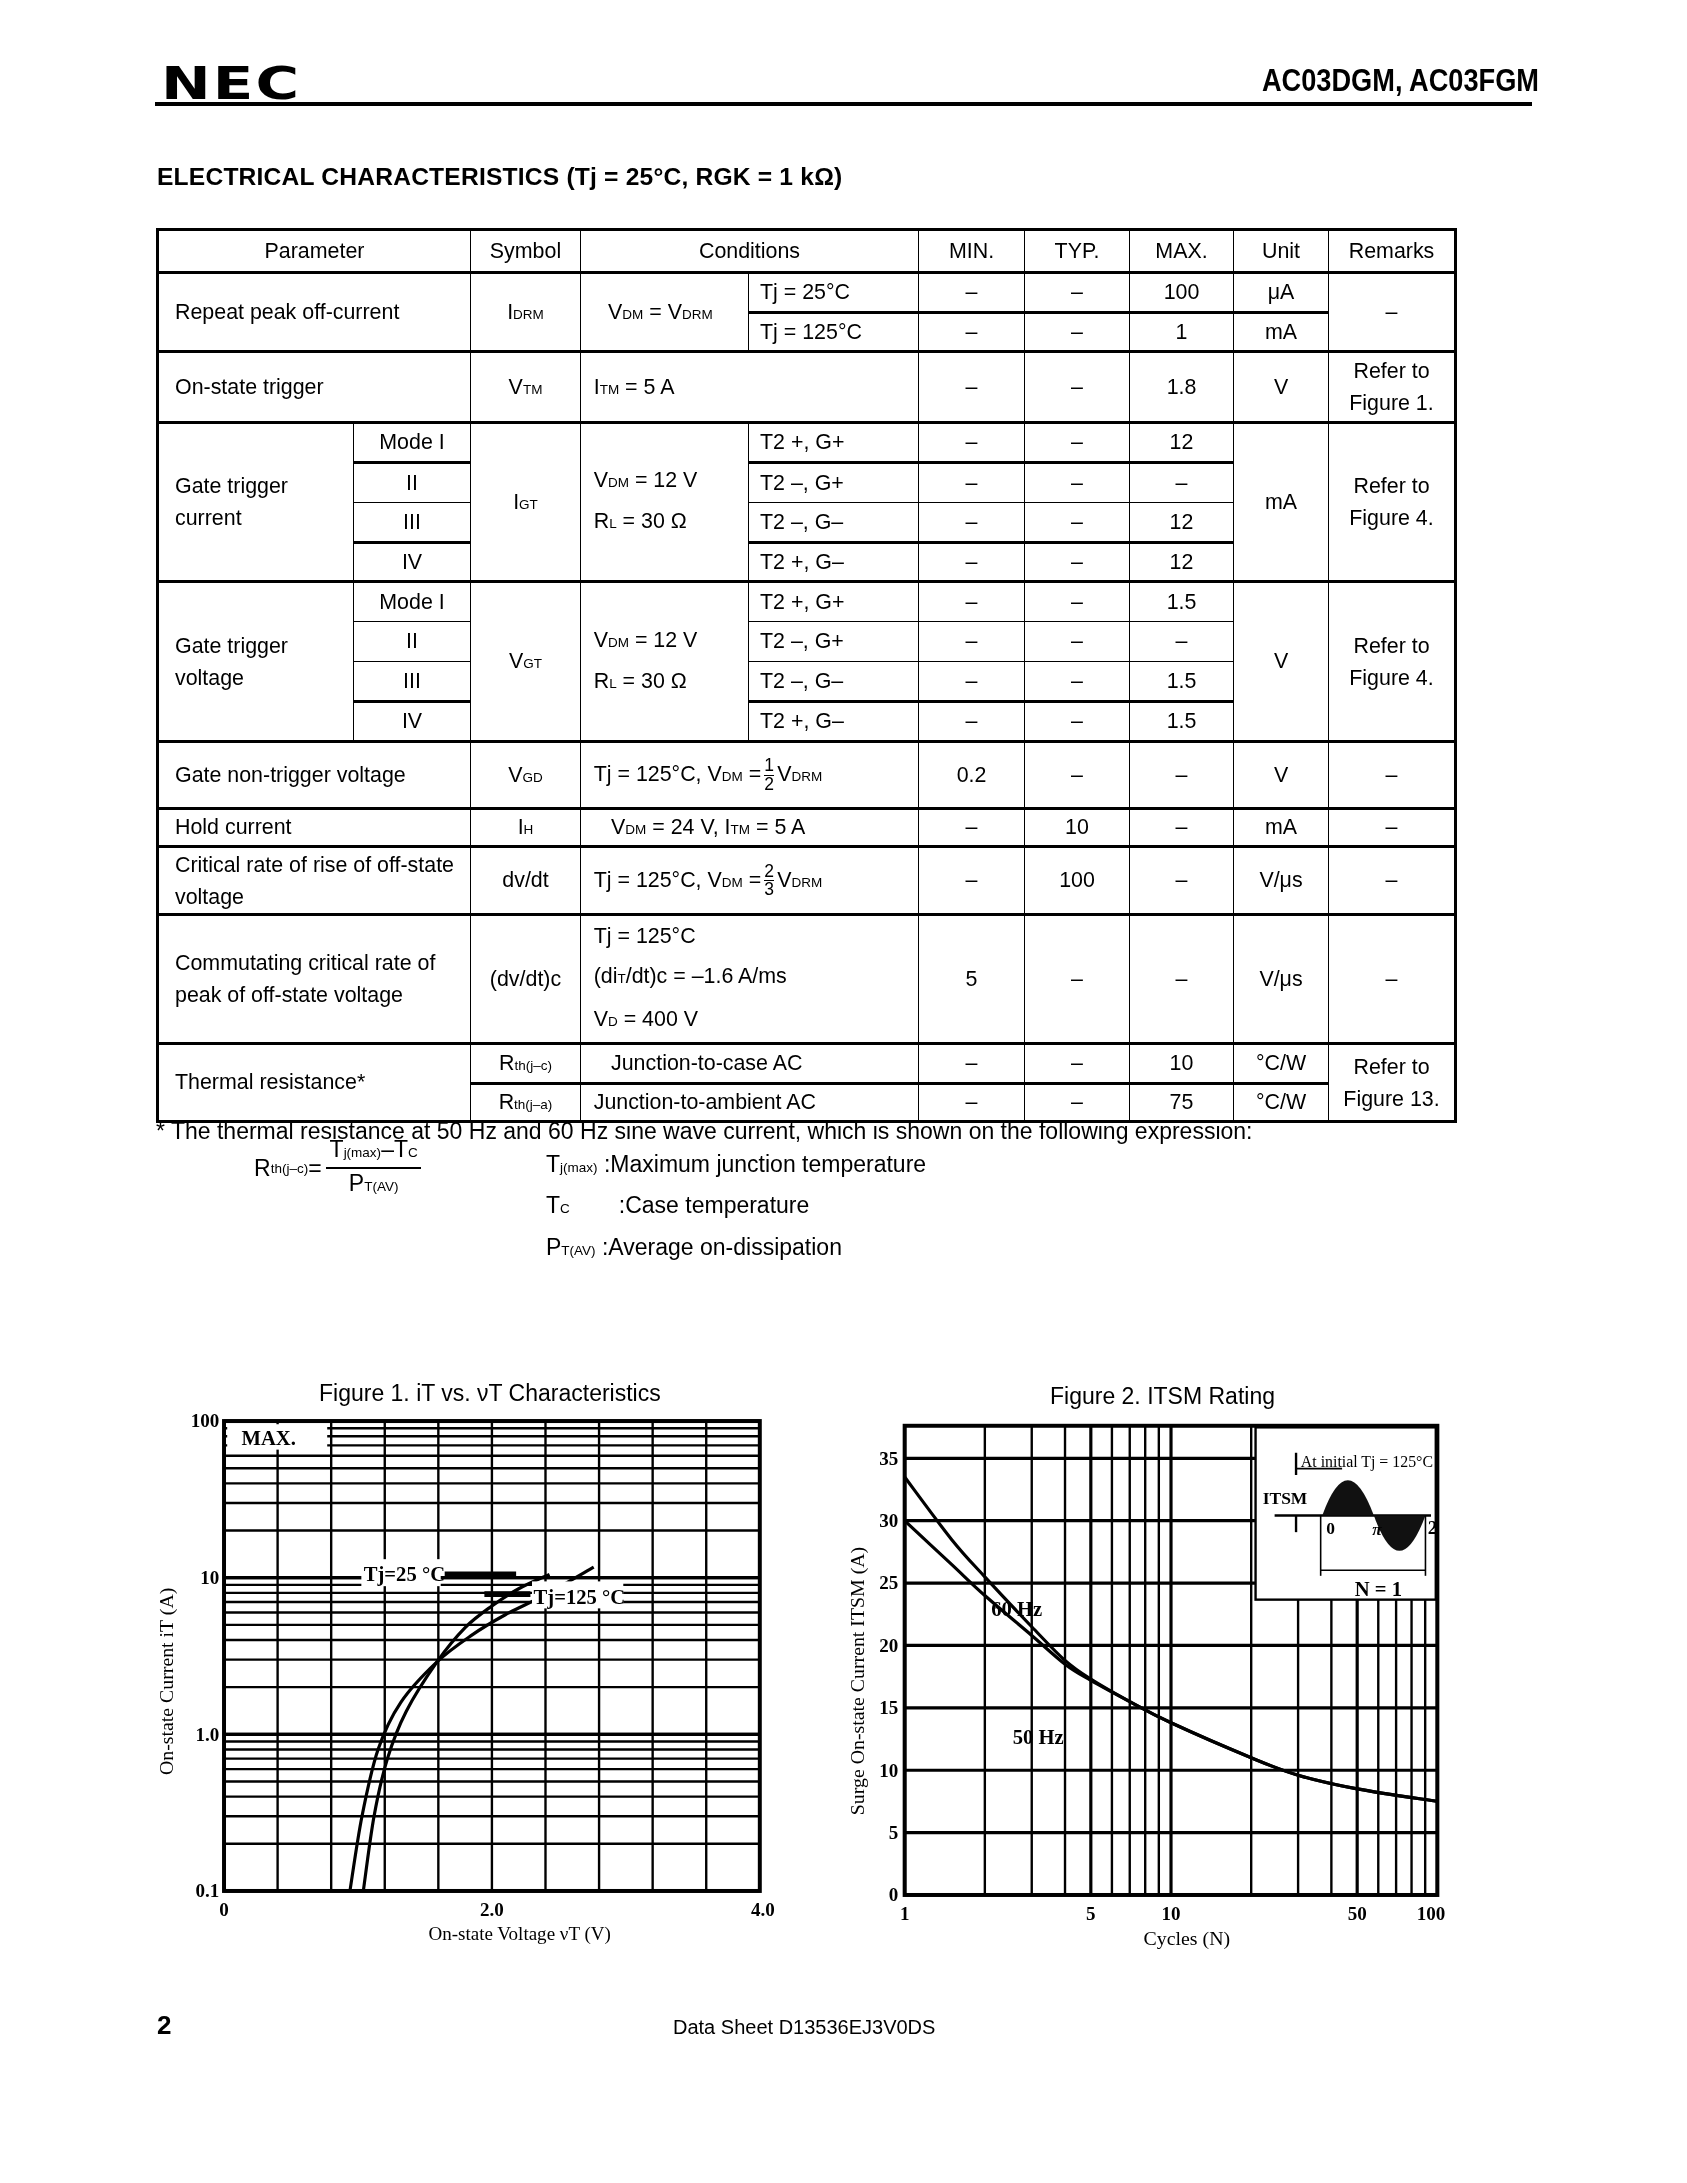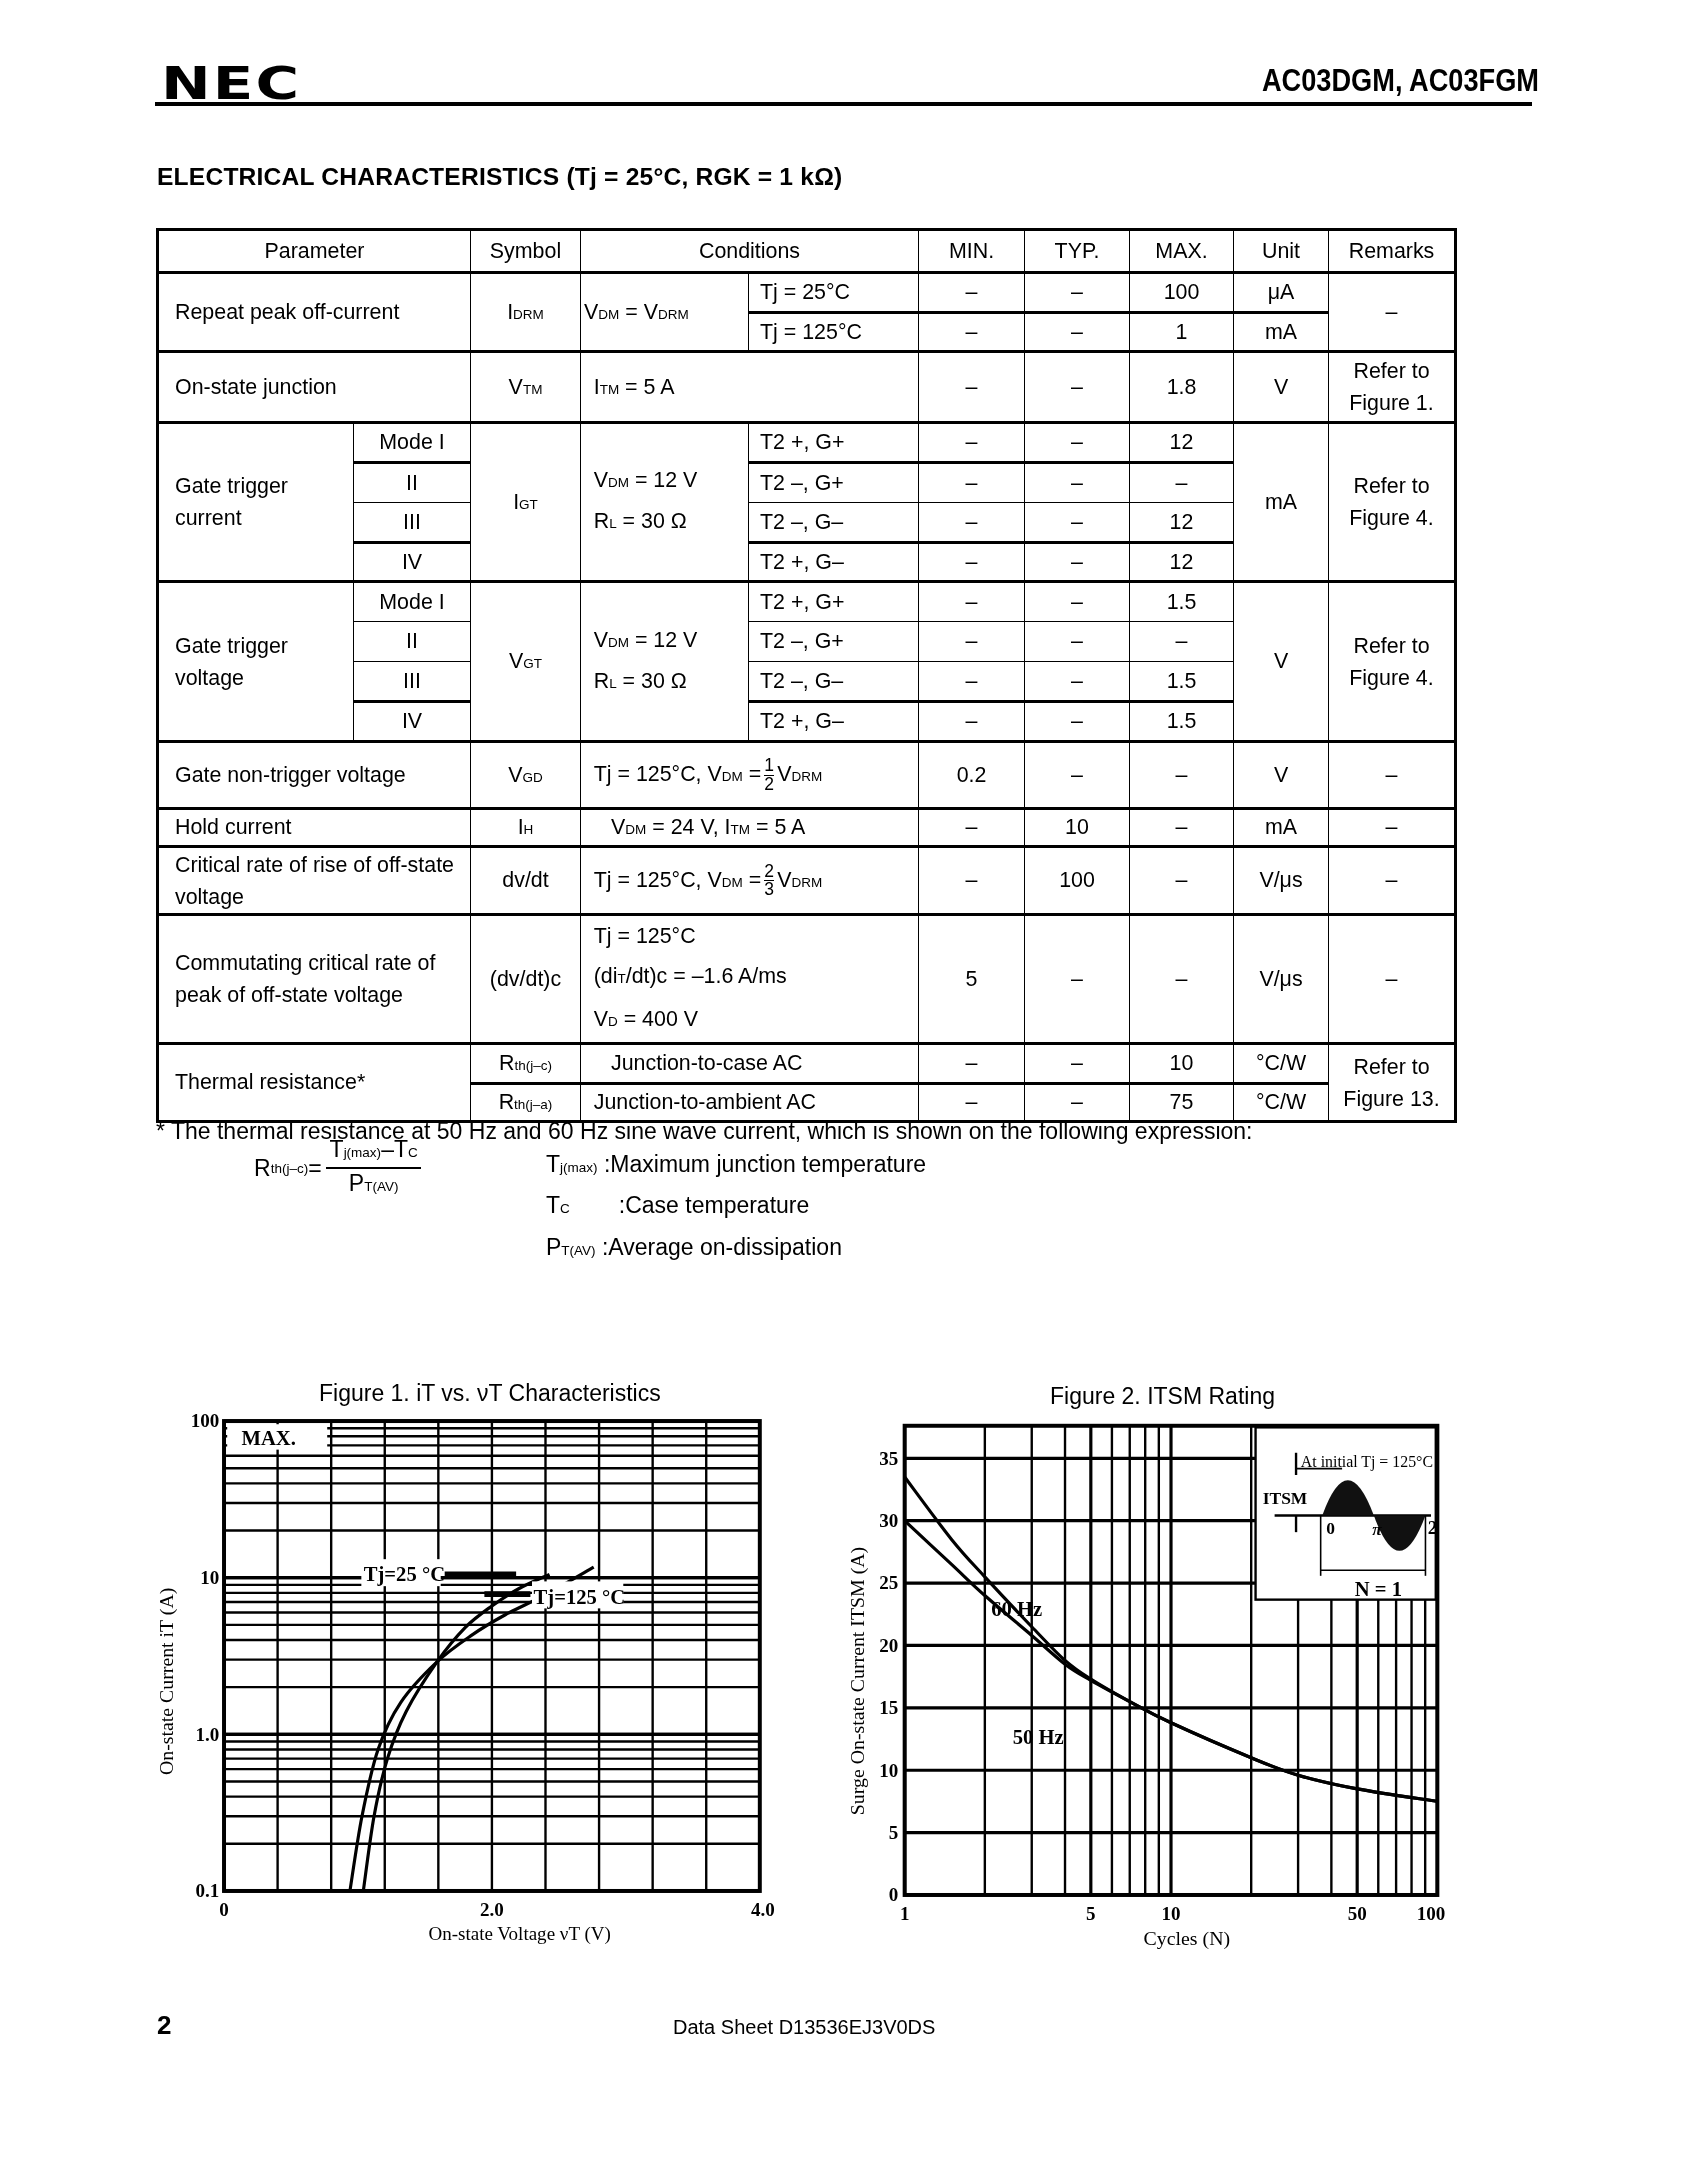--- a/index.html
+++ b/index.html
@@ -55,38 +55,38 @@
     <th>MIN.</th>
     <th>TYP.</th>
     <th>MAX.</th>
     <th>Unit</th>
     <th>Remarks</th>
   </tr>
 
   <tr style="height:40px">
     <td colspan="2" rowspan="2" class="l thickb">Repeat peak off-current</td>
     <td rowspan="2" class="thickb"><span>I</span><span class="s">DRM</span></td>
-    <td rowspan="2" class="l thickb" style="padding-left:3px"><span>V</span><span class="s">DM</span><span> = V</span><span class="s">DRM</span></td>
+    <td rowspan="2" class="l thickb" style="padding-left:27px"><span>V</span><span class="s">DM</span><span> = V</span><span class="s">DRM</span></td>
     <td class="l thickb" style="padding-left:11px">Tj = 25°C</td>
     <td class="thickb">–</td>
     <td class="thickb">–</td>
     <td class="thickb">100</td>
     <td class="thickb">μA</td>
     <td rowspan="2" class="thickb">–</td>
   </tr>
   <tr style="height:39px" class="thickb">
     <td class="l" style="padding-left:11px">Tj = 125°C</td>
     <td>–</td>
     <td>–</td>
     <td>1</td>
     <td>mA</td>
   </tr>
 
   <tr style="height:71px" class="thickb">
-    <td colspan="2" class="l">On-state junction</td>
+    <td colspan="2" class="l">On-state trigger</td>
     <td><span>V</span><span class="s">TM</span></td>
     <td colspan="2" class="l" style="padding-left:12.7px"><span>I</span><span class="s">TM</span><span> = 5 A</span></td>
     <td>–</td>
     <td>–</td>
     <td>1.8</td>
     <td>V</td>
     <td style="line-height:32px">Refer to Figure 1.</td>
   </tr>
 
   <tr style="height:40px" class="thickb">

